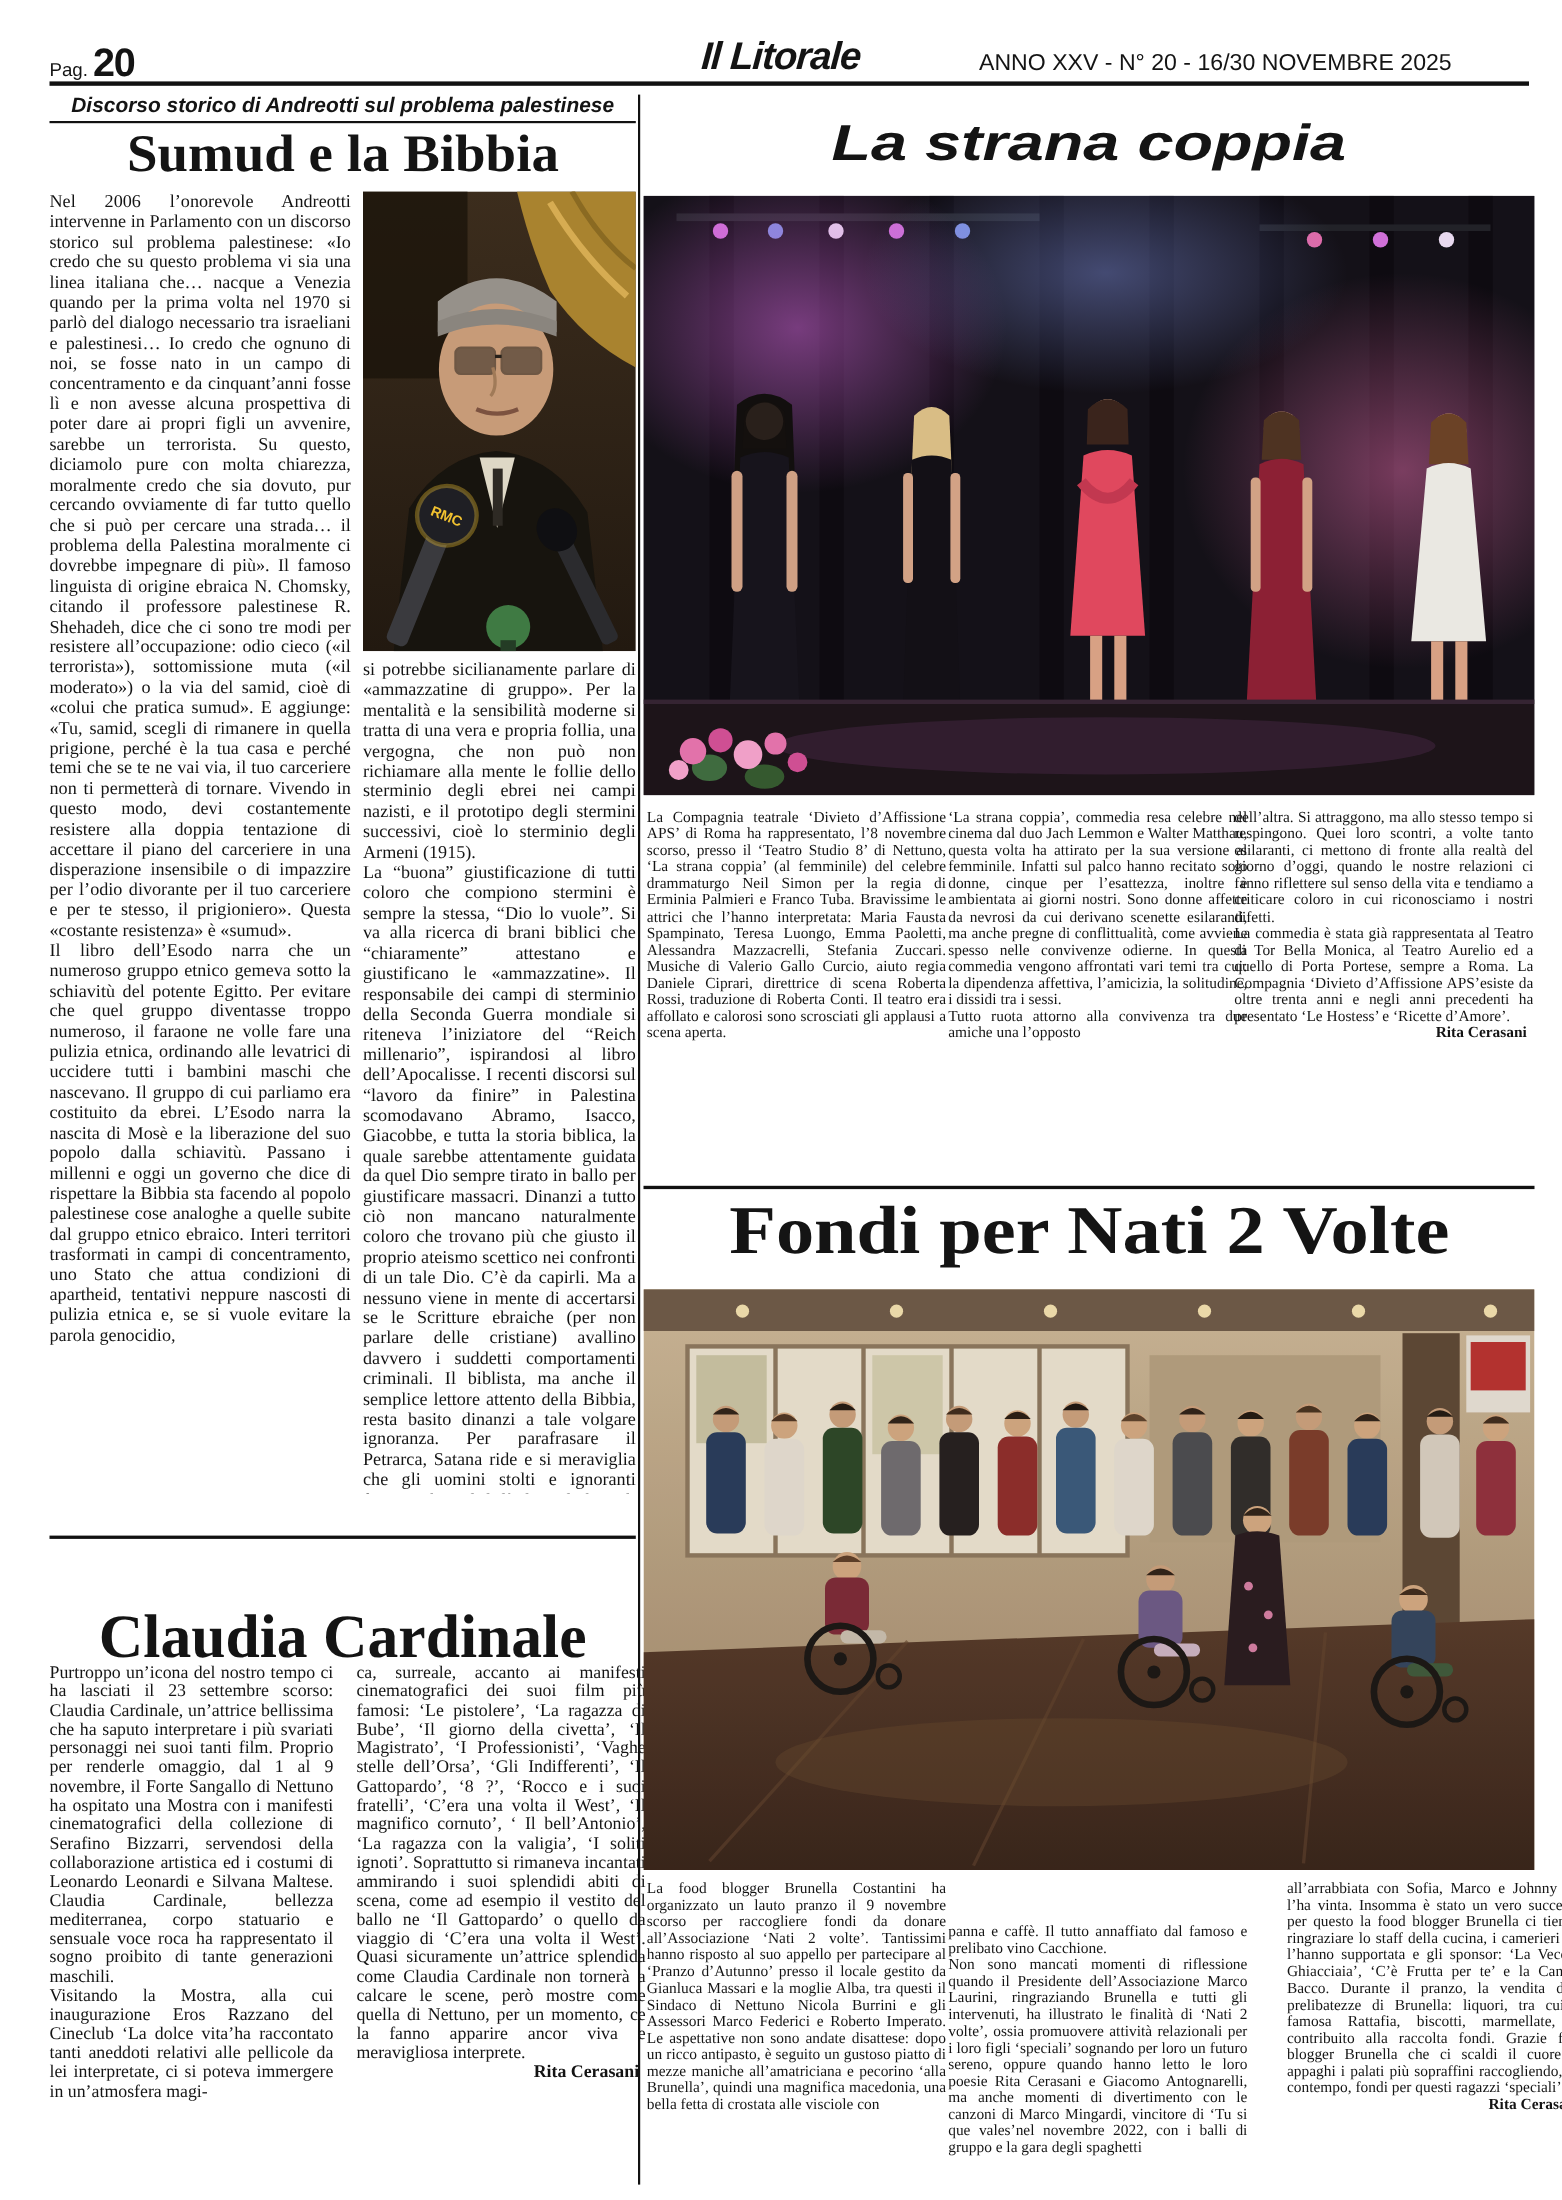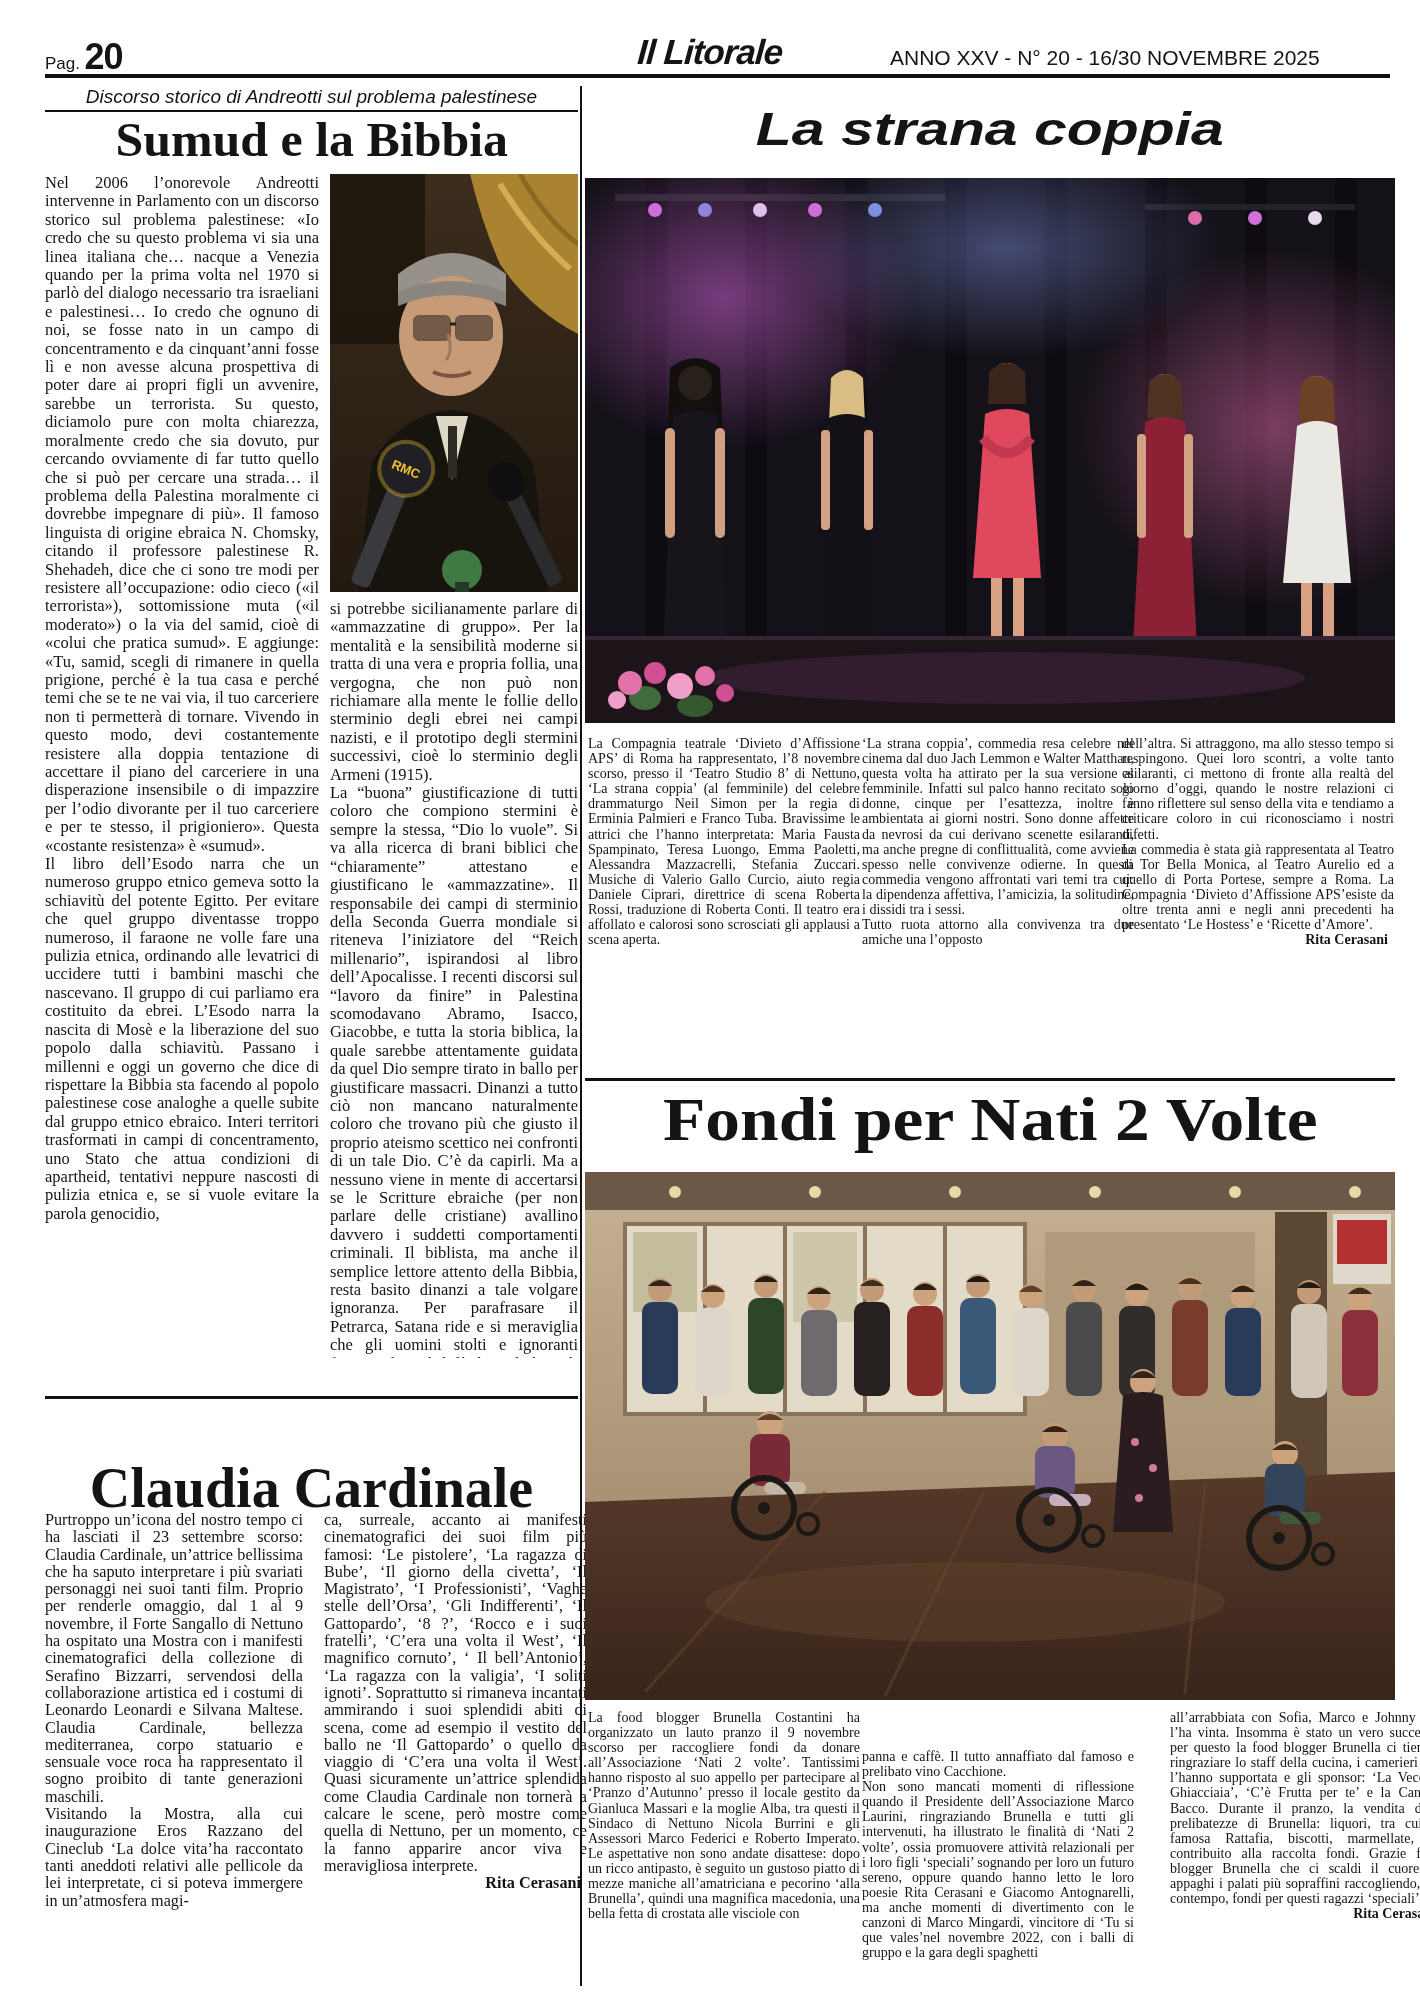--- a/index.html
+++ b/index.html
@@ -8,21 +8,21 @@
   .abs{position:absolute;}
   
   .pagnum{font-family:"Liberation Sans",sans-serif;}
   .pagnum .sm{font-size:17px;}
   .pagnum .big{font-size:36px;font-weight:bold;letter-spacing:-1px;}
   .masthead{font-family:"Liberation Sans",sans-serif;font-style:italic;font-weight:bold;
             font-size:35px;letter-spacing:-1px;text-align:center;transform:skewX(-4deg);}
   .issue{font-family:"Liberation Sans",sans-serif;font-size:21px;letter-spacing:0px;}
   .rule{background:#111;}
   
-  .kicker{font-family:"Liberation Sans",sans-serif;font-size:19px;text-align:center;}
+  .kicker{font-family:"Liberation Sans",sans-serif;font-size:19px;text-align:center;font-weight:bold;}
   .kicker.it{font-style:italic;}
   .headline{font-weight:bold;text-align:center;line-height:1.0;white-space:nowrap;}
   .h-serif{font-family:"Liberation Serif",serif;}
   .stretch{display:inline-block;transform-origin:50% 50%;}
   
   .col{ text-align:justify;white-space:pre-line;overflow:hidden;}
   .body-l{font-size:16.5px;line-height:18.4px;}
   .body-c{font-size:16.2px;line-height:17.3px;}
   .body-r{font-size:14px;line-height:15.1px;}
   .byline{font-weight:bold;text-align:right;padding-right:6px;}

